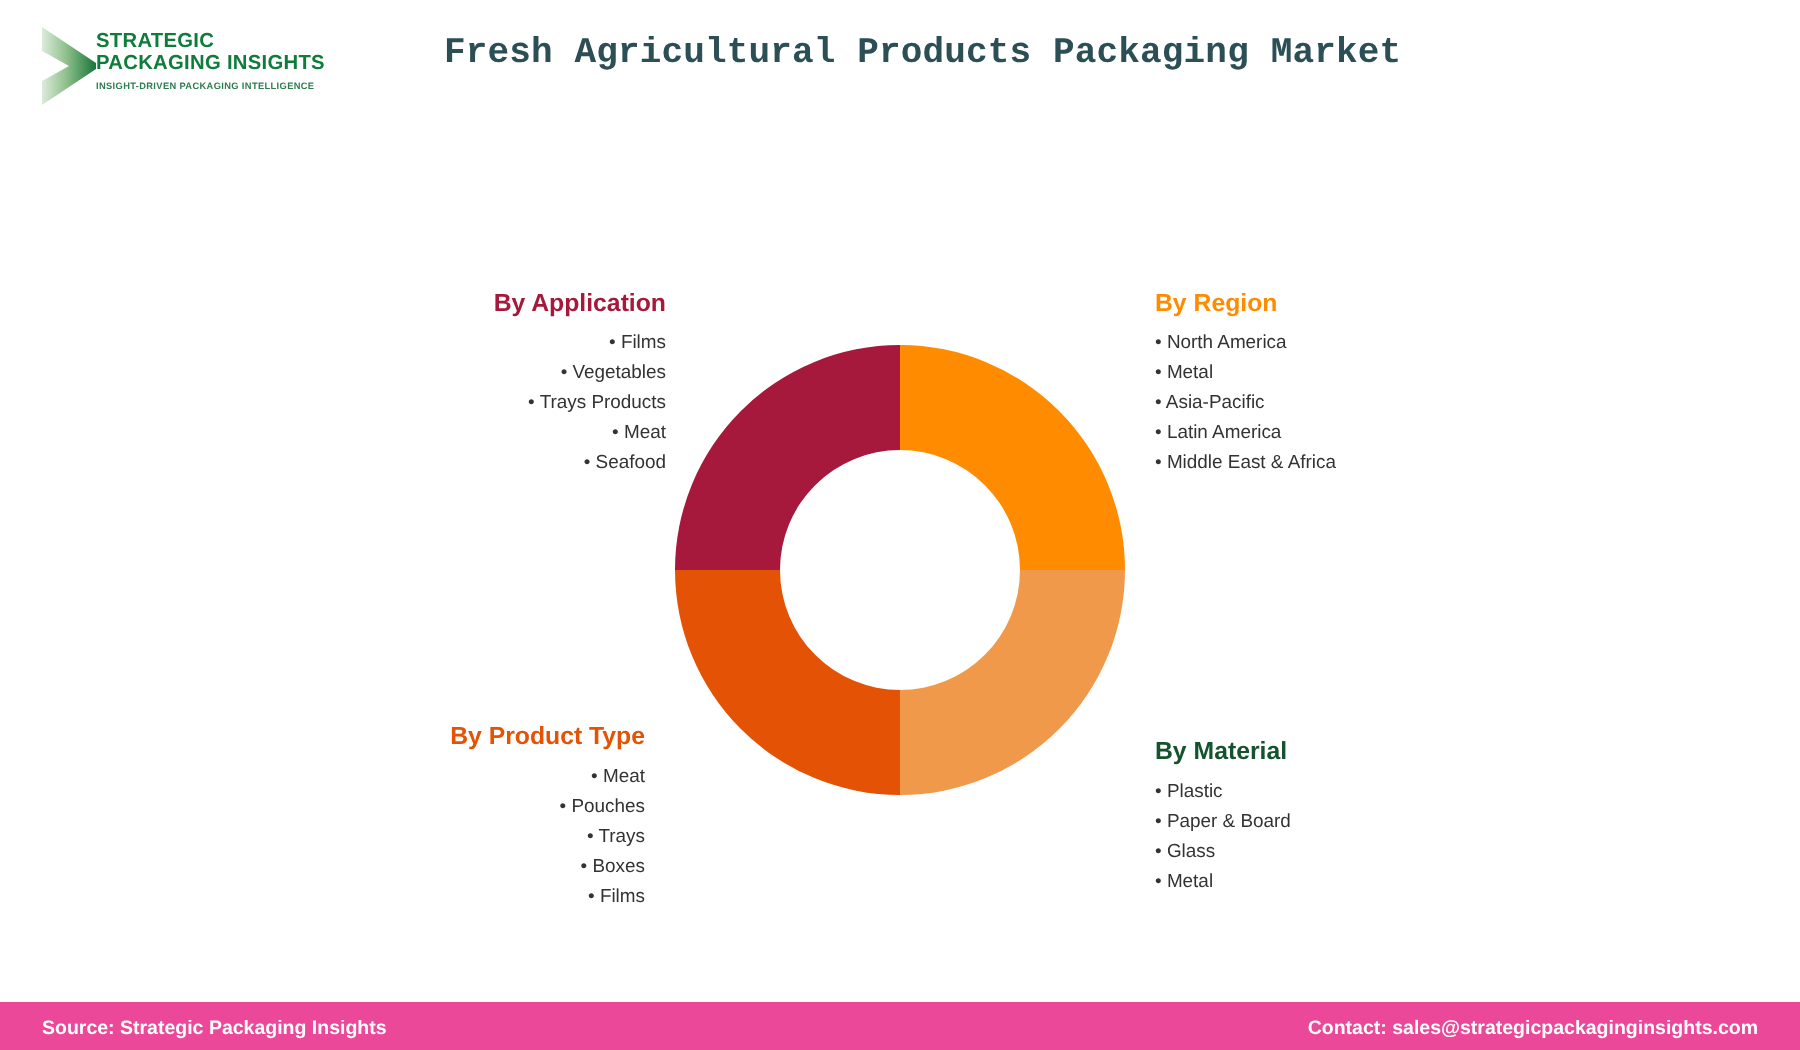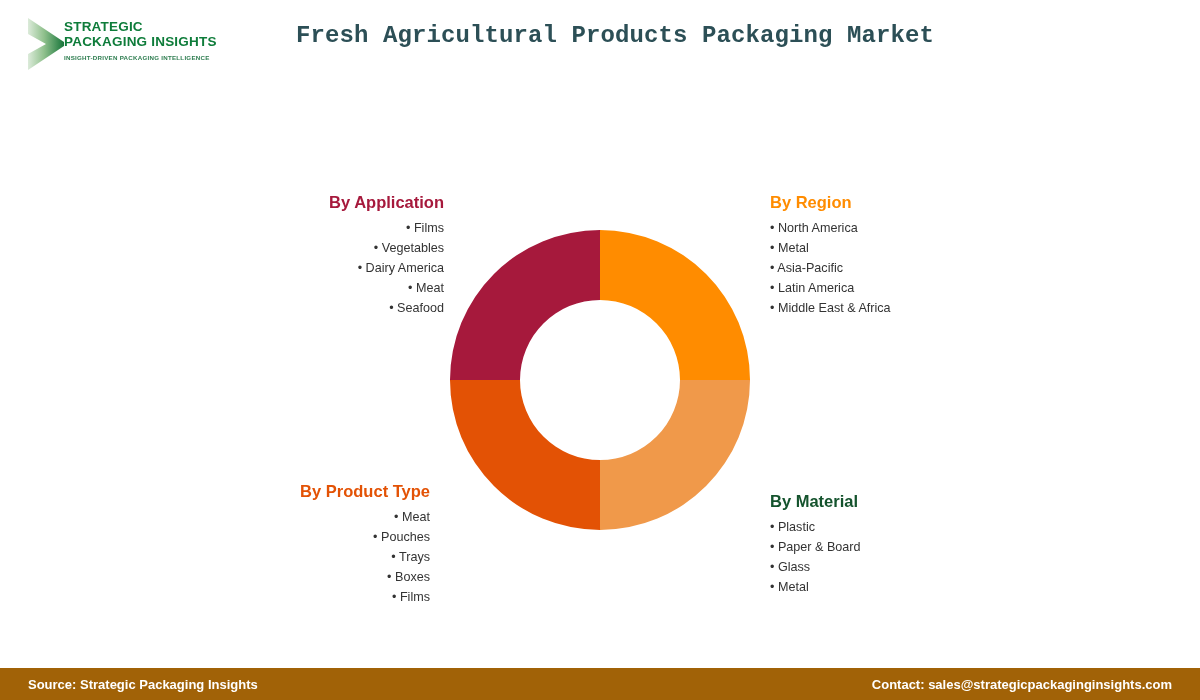--- a/index.html
+++ b/index.html
@@ -136,21 +136,21 @@
     width: 260px;
   }
 
   
   .footer {
     position: absolute;
     left: 0;
     bottom: 0;
     width: 1200px;
     height: 32px;
-    background: #a16207;
+    background: #ec4899;
     display: flex;
     align-items: center;
     justify-content: space-between;
     box-sizing: border-box;
     padding: 0 28px;
     margin-top: 21px;
   }
   .footer-text {
     font-family: "Liberation Sans", sans-serif;
     font-size: 13px;
@@ -197,21 +197,21 @@
 
       <path d="M0 150 A150 150 0 0 1 150 0 L150 70 A80 80 0 0 0 70 150 Z" fill="#A6193C"></path>
     </svg>
   </div>
 
   <div class="quad quad-left" id="quad-application">
     <div class="quad-title" style="color:#A6193C;">By Application</div>
     <ul>
       <li><span class="bullet">•</span> <span>Films</span></li>
       <li><span class="bullet">•</span> <span>Vegetables</span></li>
-      <li><span class="bullet">•</span> <span>Dairy America</span></li>
+      <li><span class="bullet">•</span> <span>Trays Products</span></li>
       <li><span class="bullet">•</span> <span>Meat</span></li>
       <li><span class="bullet">•</span> <span>Seafood</span></li>
     </ul>
   </div>
 
   <div class="quad quad-right" id="quad-region">
     <div class="quad-title" style="color:#FF8C00;">By Region</div>
     <ul>
       <li><span class="bullet">•</span> <span>North America</span></li>
       <li><span class="bullet">•</span> <span>Metal</span></li>

